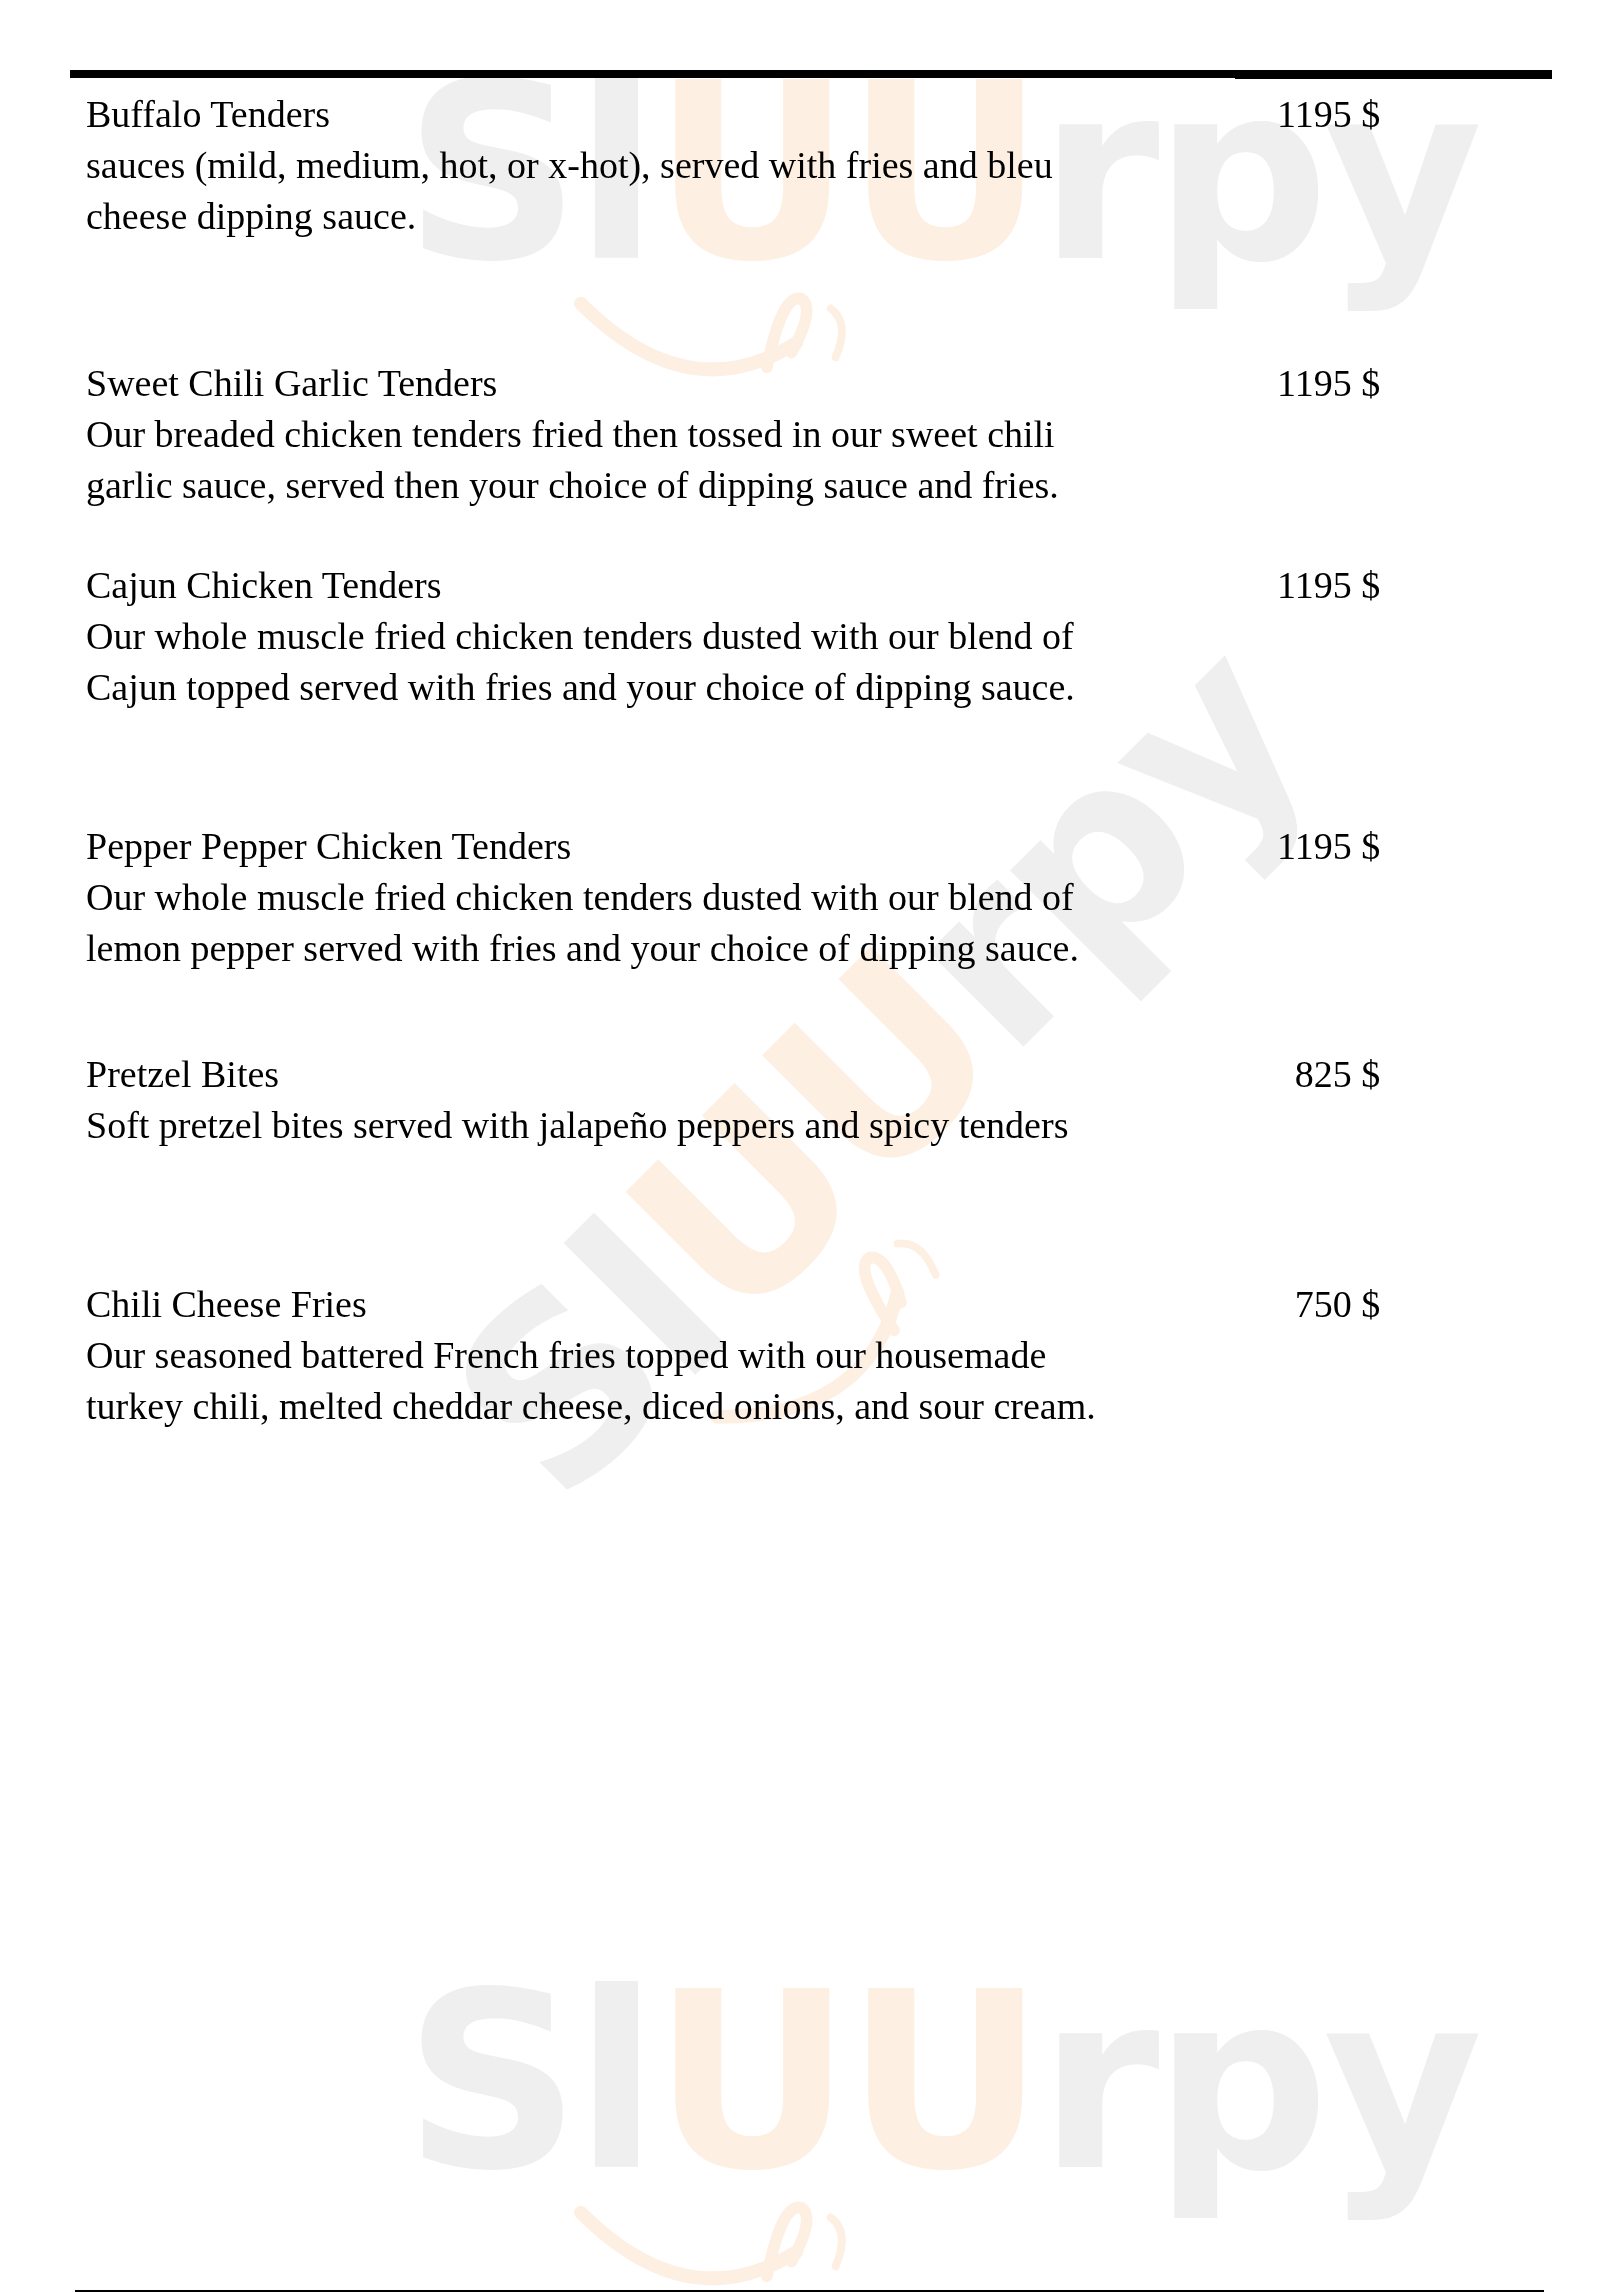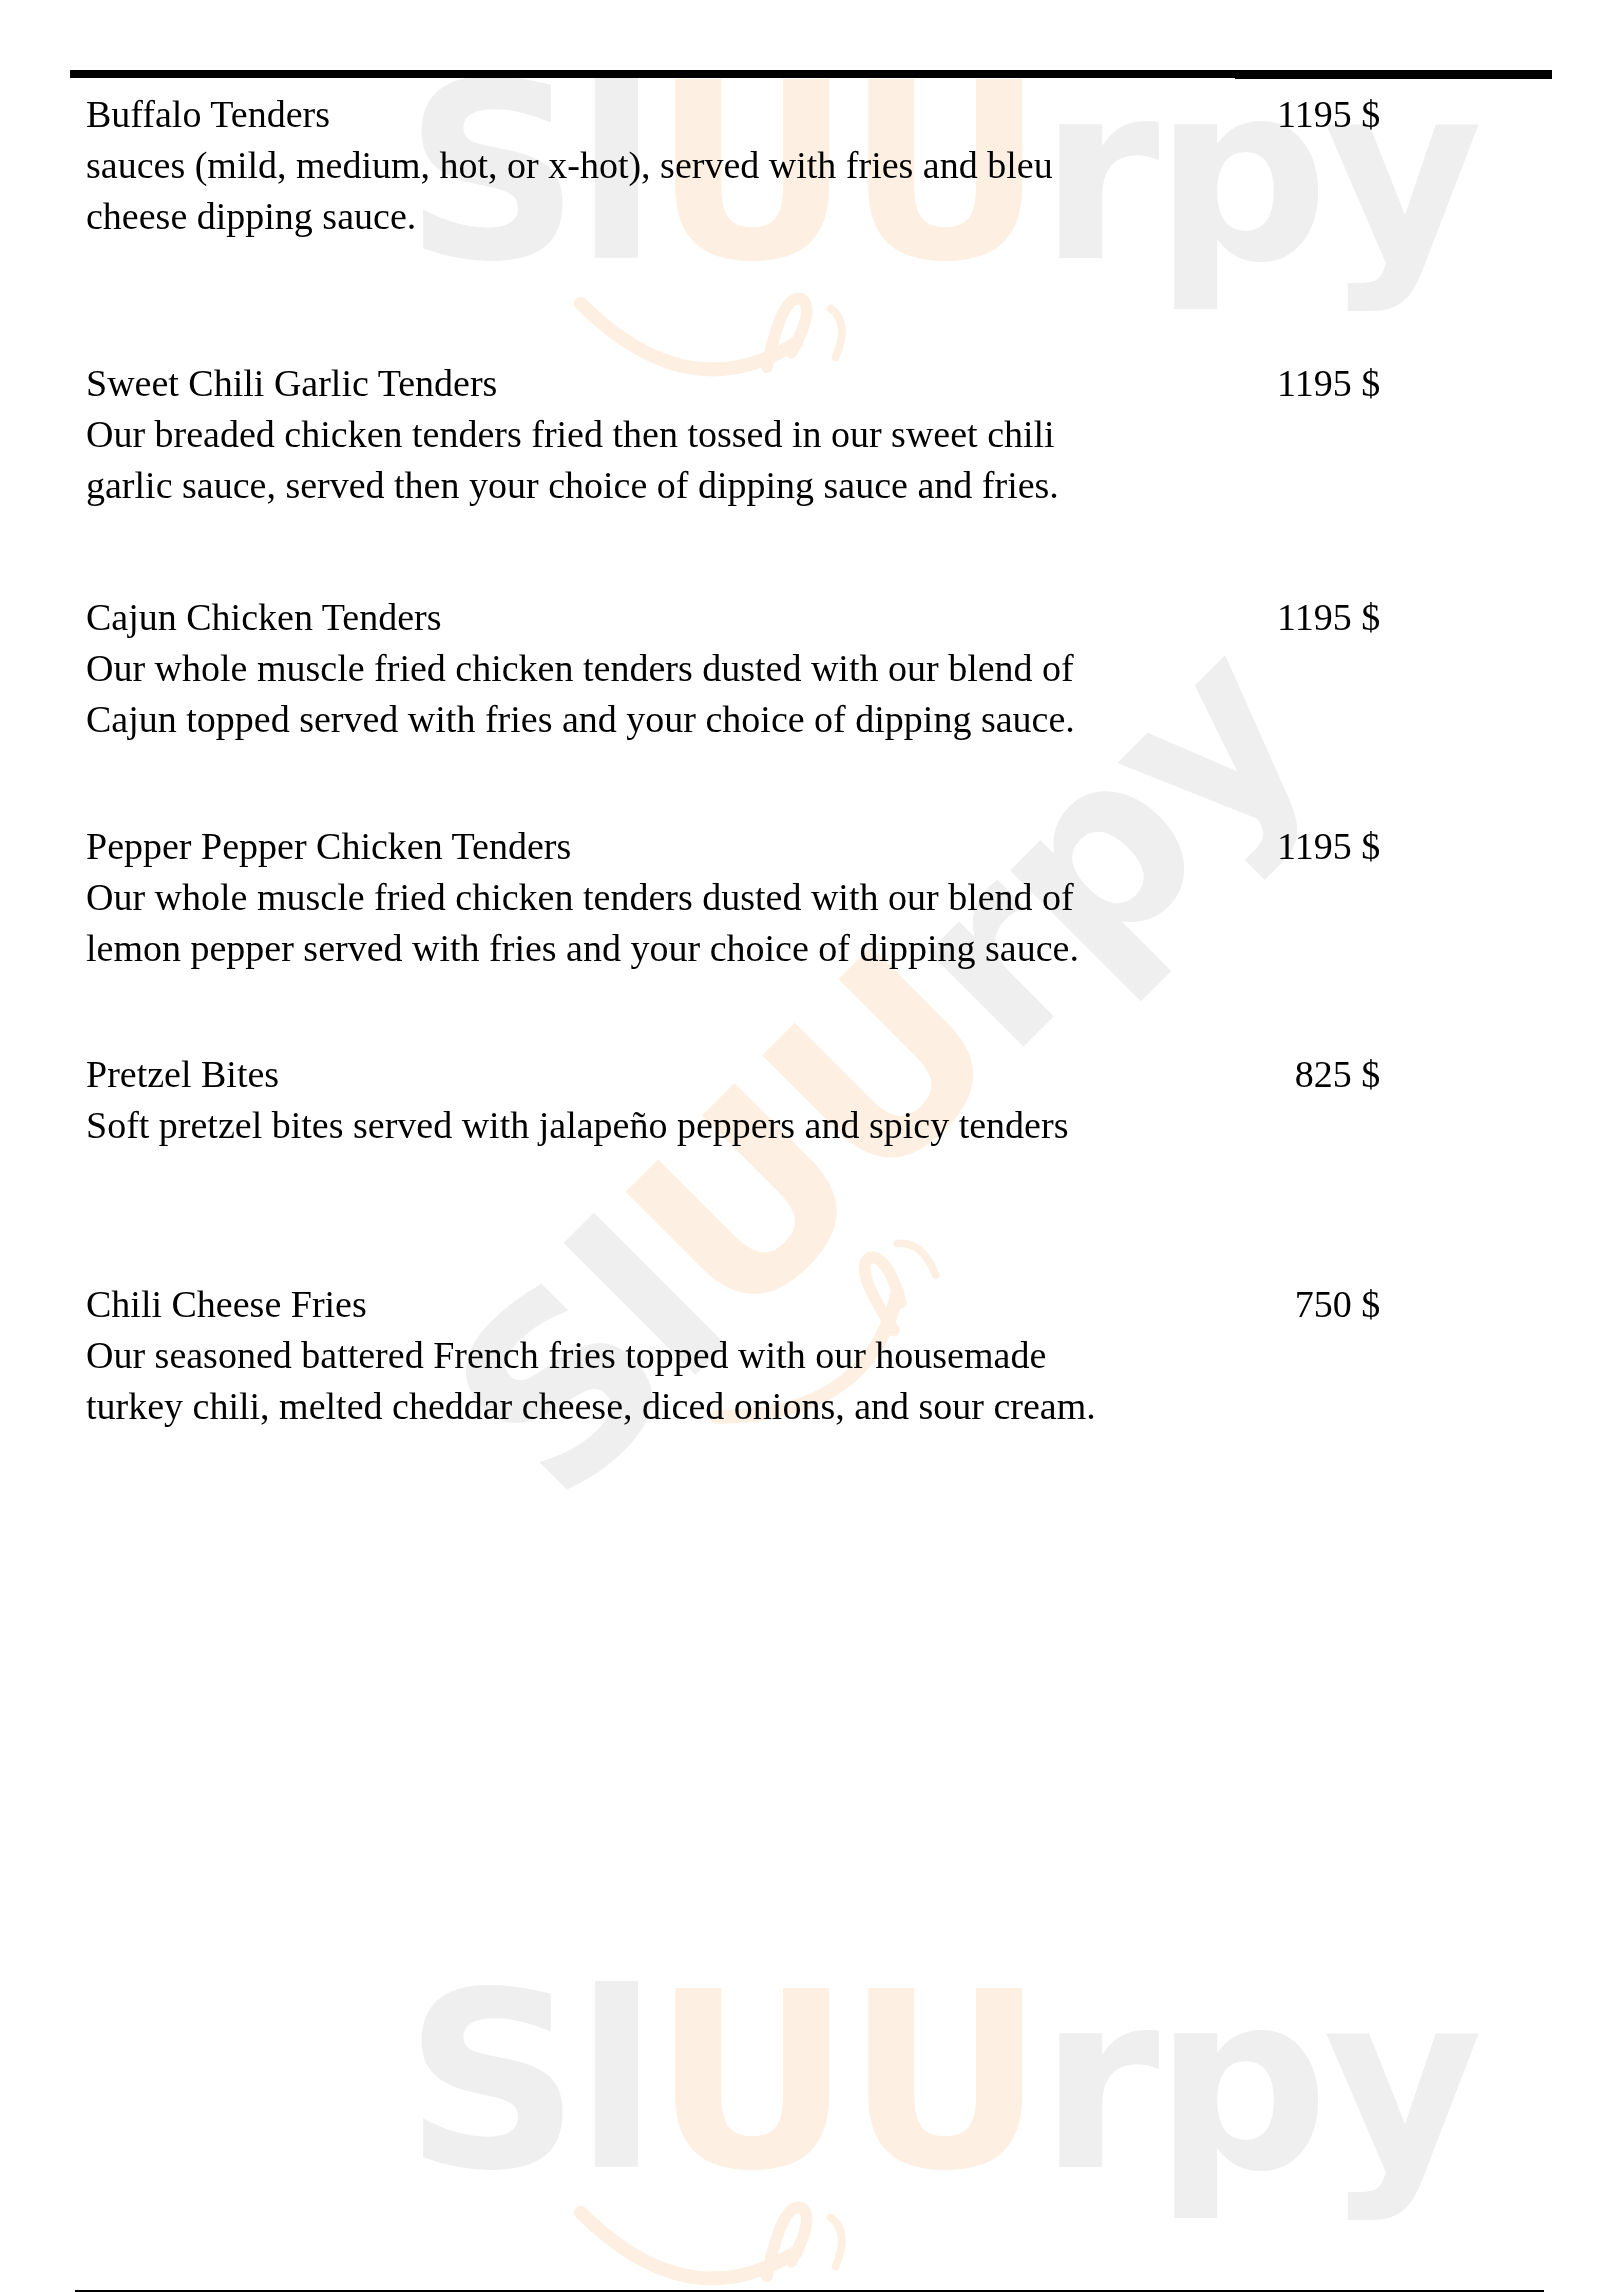--- a/index.html
+++ b/index.html
@@ -71,21 +71,21 @@
     <span class="price">1195 $</span>
   </div>
 
   <div class="item" style="top:358px;">
     <span class="name">Sweet Chili Garlic Tenders</span>
     <span class="desc">Our breaded chicken tenders fried then tossed in our sweet chili</span>
     <span class="desc">garlic sauce, served then your choice of dipping sauce and fries.</span>
     <span class="price">1195 $</span>
   </div>
 
-  <div class="item" style="top:592px;">
+  <div class="item" style="top:560px;">
     <span class="name">Cajun Chicken Tenders</span>
     <span class="desc">Our whole muscle fried chicken tenders dusted with our blend of</span>
     <span class="desc">Cajun topped served with fries and your choice of dipping sauce.</span>
     <span class="price">1195 $</span>
   </div>
 
   <div class="item" style="top:821px;">
     <span class="name">Pepper Pepper Chicken Tenders</span>
     <span class="desc">Our whole muscle fried chicken tenders dusted with our blend of</span>
     <span class="desc">lemon pepper served with fries and your choice of dipping sauce.</span>

